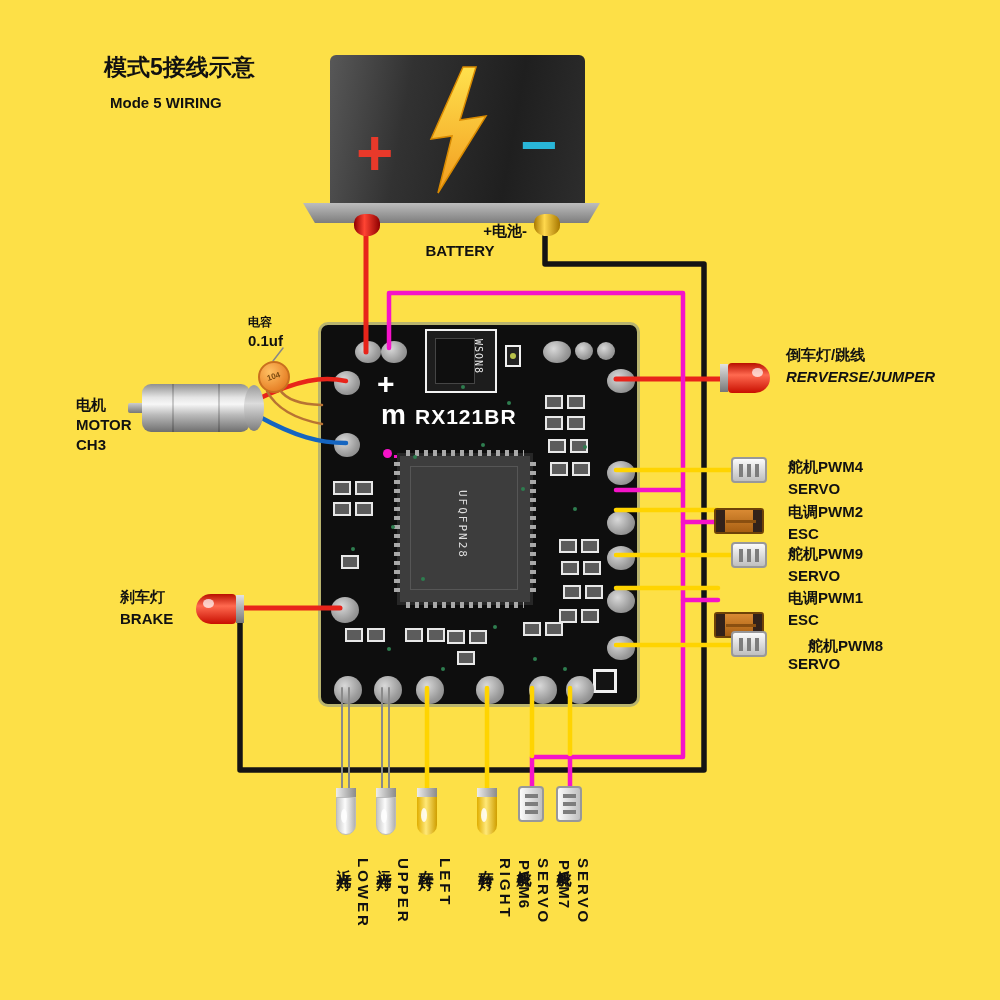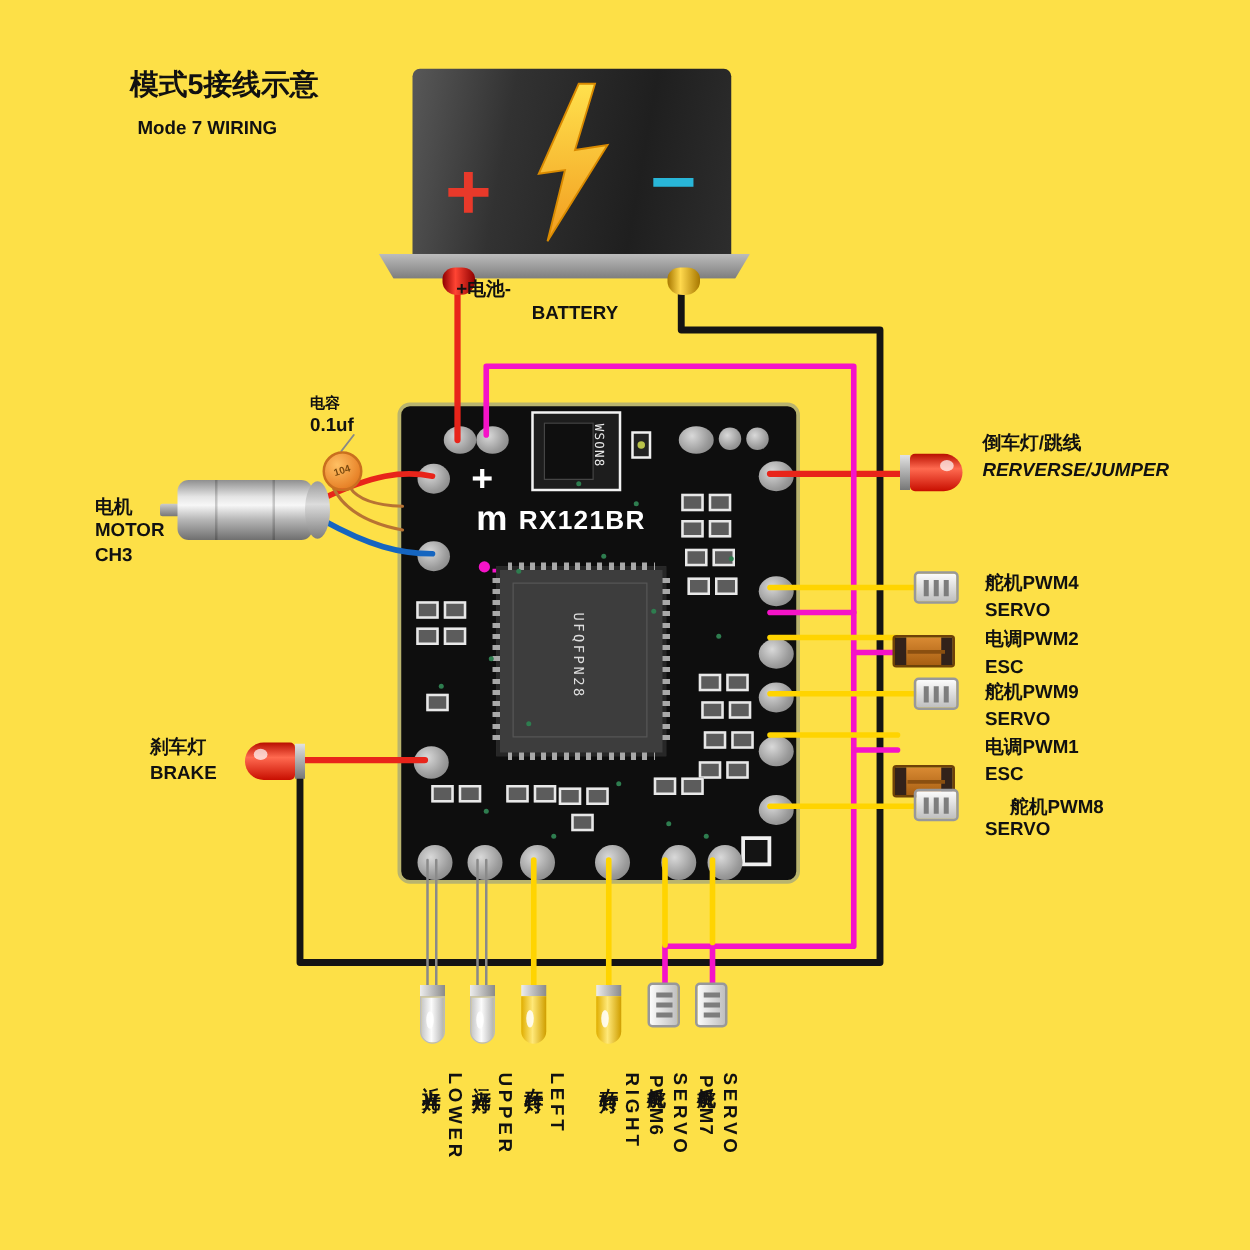--- a/index.html
+++ b/index.html
@@ -50,21 +50,21 @@
   .vtxt{writing-mode:vertical-rl;text-orientation:mixed;font-weight:700;font-size:15px;letter-spacing:3px;color:#111;}
 
   .rlab{z-index:4;font-size:15px;font-weight:700;line-height:22px;white-space:nowrap;}
 </style>
 </head>
 <body>
 
 <div class="stage">
 
   <div class="abs lbl" style="left:104px;top:52px;font-size:23px;">模式5接线示意</div>
-  <div class="abs lbl" style="left:110px;top:94px;font-size:15px;">Mode 7 WIRING</div>
+  <div class="abs lbl" style="left:110px;top:94px;font-size:15px;">Mode 5 WIRING</div>
 
   <div class="abs comp" style="left:330px;top:55px;width:255px;height:150px;border-radius:6px 6px 2px 2px;
        background:linear-gradient(100deg,#585858 0%,#323232 30%,#1f1f1f 70%,#2d2d2d 100%);">
     <span class="abs" style="left:26px;top:66px;font-size:64px;font-weight:700;color:#e8392a;line-height:1;">+</span>
     <span class="abs" style="left:190px;top:58px;font-size:64px;font-weight:700;color:#29b6d8;line-height:1;">−</span>
     <svg class="abs" style="left:88px;top:6px;" width="80" height="140" viewBox="0 0 80 140">
       <defs>
           <linearGradient id="bolt" x1="0" y1="0" x2="0" y2="1">
         <stop offset="0" stop-color="#ffe14d"></stop>
             <stop offset="1" stop-color="#f29c1f"></stop>
@@ -72,21 +72,21 @@
         </defs>
       <path d="M45,6 L13,78 L34,75 L20,132 L68,55 L42,59 L58,6 Z" fill="url(#bolt)" stroke="#d98a00" stroke-width="1.5"></path>
     </svg>
   </div>
   <div class="abs comp" style="left:303px;top:203px;width:297px;height:20px;
        background:linear-gradient(180deg,#bdbdbd,#7d7d7d);clip-path:polygon(0 0,100% 0,96% 100%,4% 100%);"></div>
   <div class="abs comp" style="left:354px;top:214px;width:26px;height:22px;border-radius:40% 40% 48% 48%;
        background:linear-gradient(90deg,#8f0000,#ff4433 40%,#8f0000);"></div>
   <div class="abs comp" style="left:534px;top:214px;width:26px;height:22px;border-radius:40% 40% 48% 48%;
        background:linear-gradient(90deg,#a87800,#ffd84d 40%,#a87800);"></div>
-  <div class="abs lbl" style="left:365px;top:222px;width:150px;text-align:left;font-size:15px;">+电池-</div>
+  <div class="abs lbl" style="left:377px;top:222px;width:150px;text-align:right;font-size:15px;">+电池-</div>
   <div class="abs lbl" style="left:385px;top:242px;width:150px;text-align:center;font-size:15px;">BATTERY</div>
 
   <svg class="wires" width="1000" height="1000">
     <g fill="none" stroke-linejoin="round" stroke-linecap="round">
       <path d="M545,216 V264 H704 V770 H240 V620" stroke-width="5.5" stroke="#141414"></path>
       <path d="M366,216 V352" stroke-width="5" stroke="#e8241a"></path>
       <path d="M616,379 H724" stroke-width="5" stroke="#e8241a"></path>
       <path d="M238,608 H340" stroke-width="5" stroke="#e8241a"></path>
       <path d="M258,399 C298,380 322,376 346,381" stroke-width="4.5" stroke="#e8241a"></path>
       <path d="M258,416 C296,437 320,443 346,443" stroke-width="4.5" stroke="#1565c0"></path>

